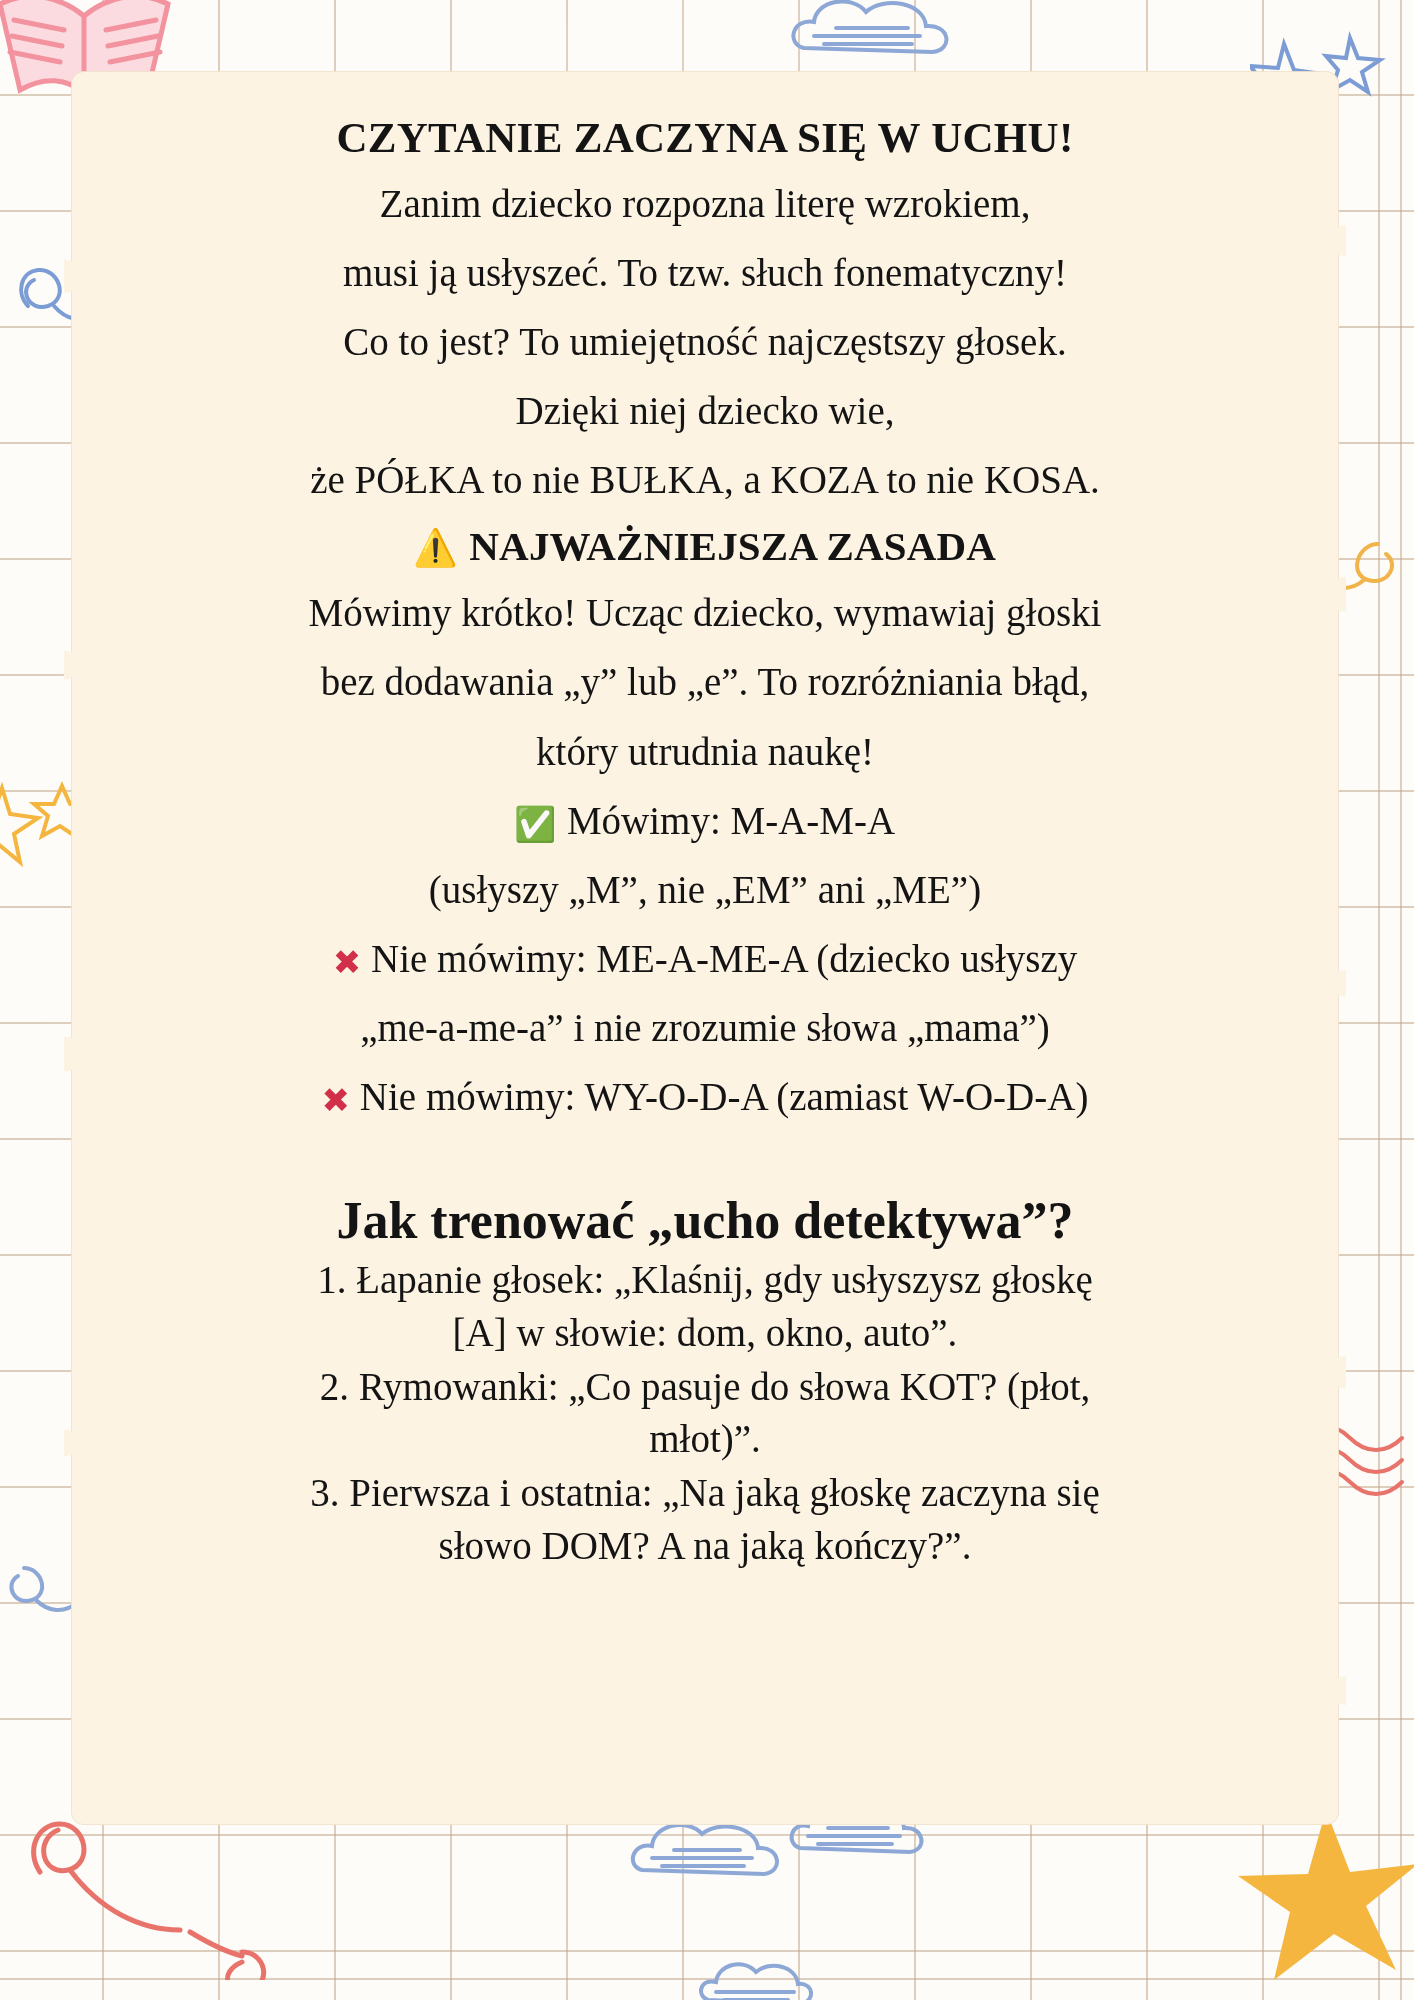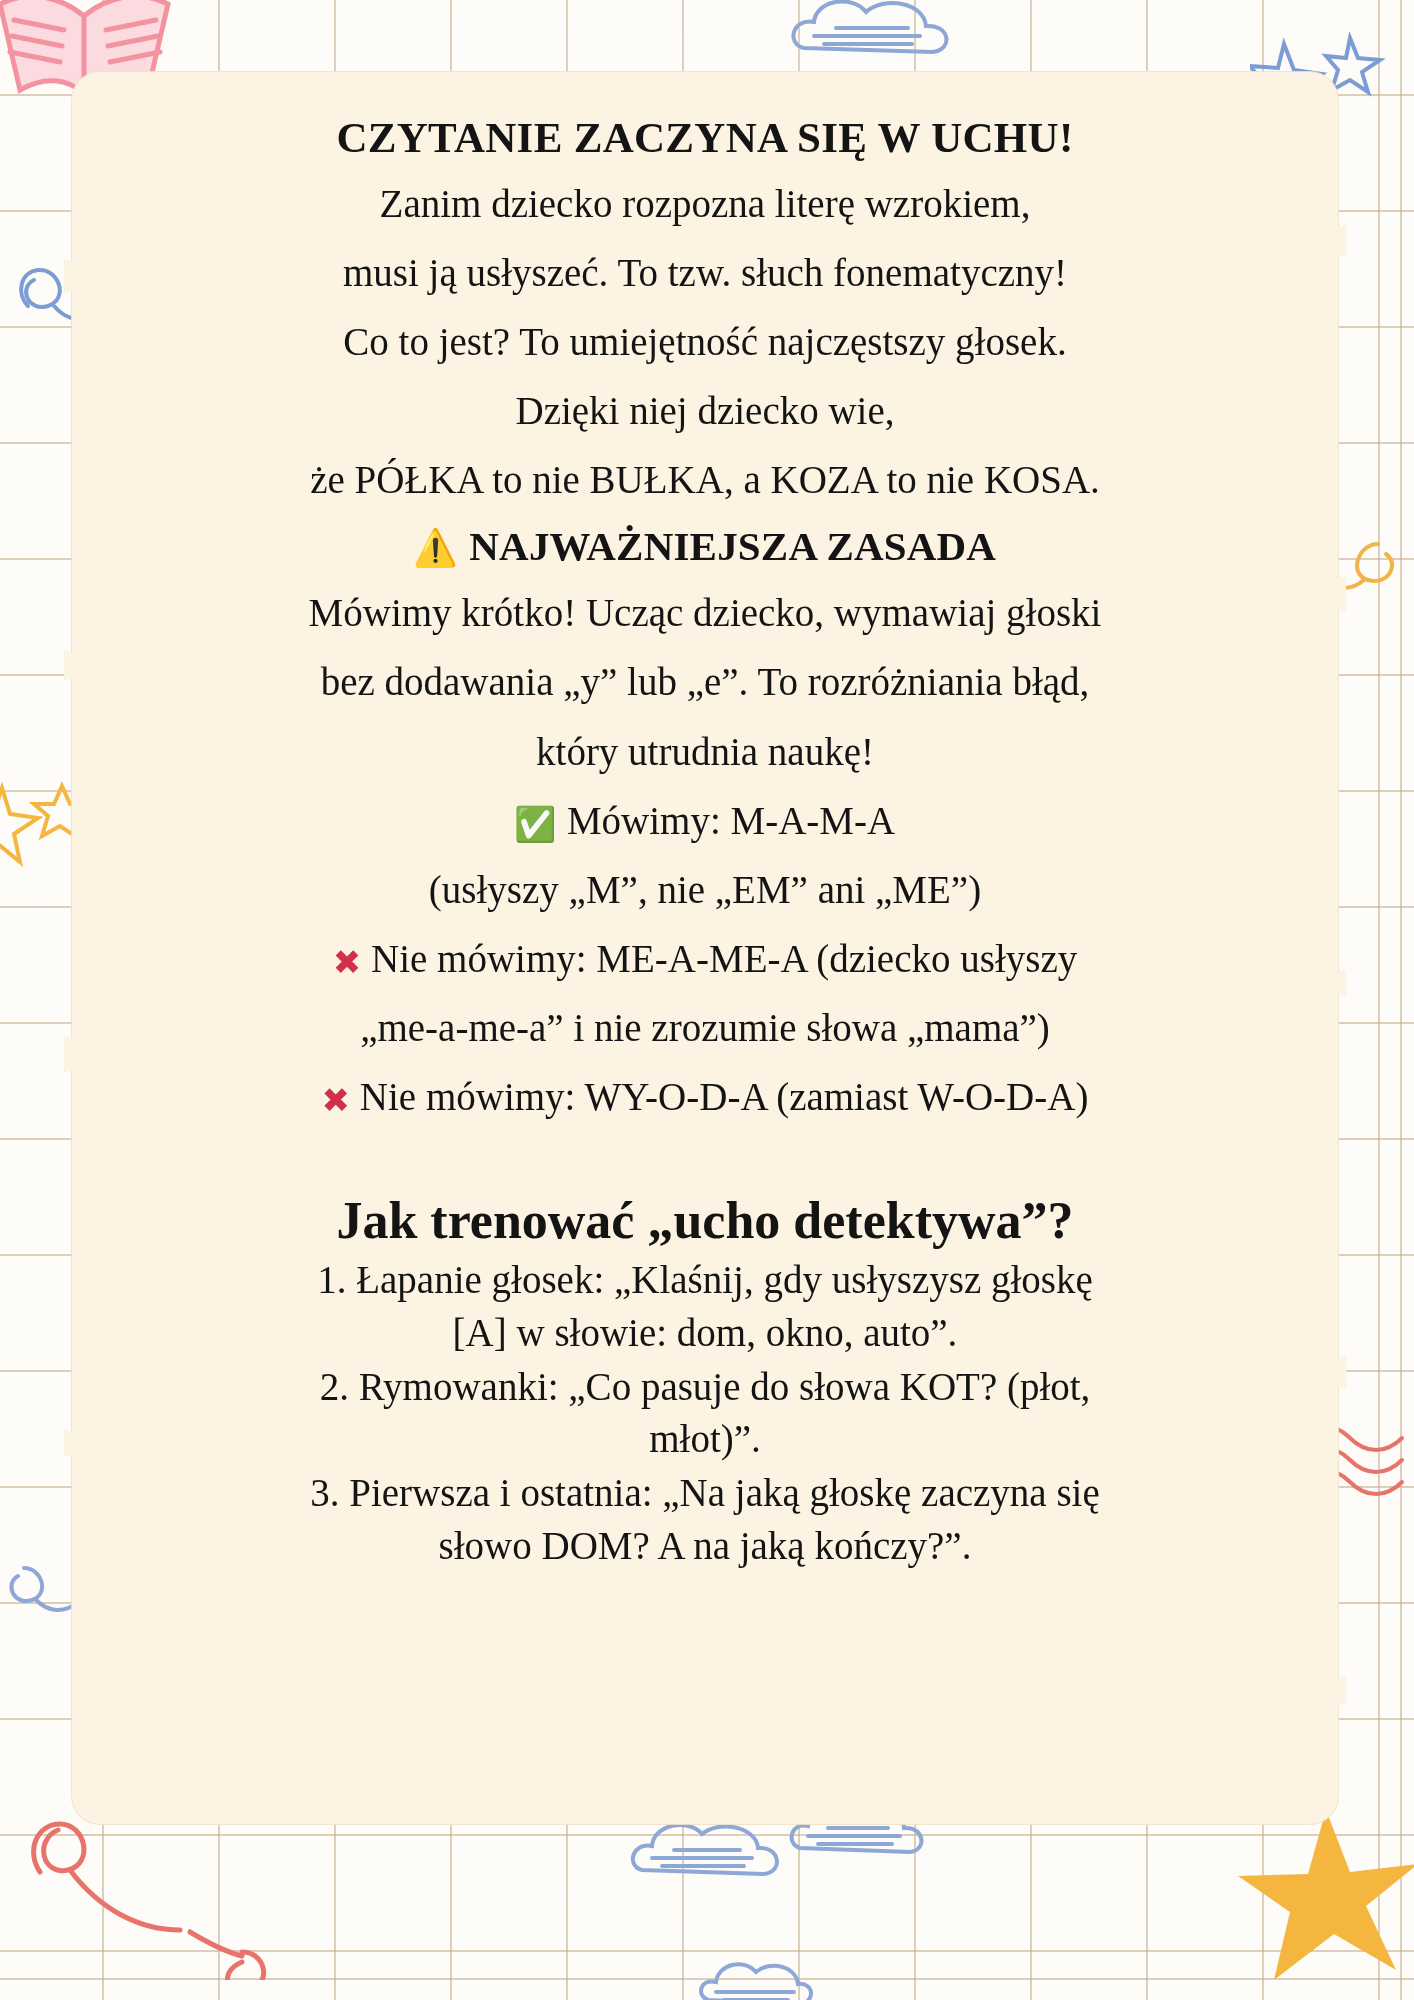--- a/index.html
+++ b/index.html
@@ -34,21 +34,21 @@
   .doodle { position: absolute; }
 
   
   .card {
     position: absolute;
     left: 72px;
     top: 72px;
     width: 1266px;
     height: 1752px;
     background: #fdf3e3;
-    border-radius: 28px;
+    border-radius: 12px;
     box-shadow: 0 0 0 1px rgba(240,226,202,0.9);
   }
   .card::before {
     
     content: "";
     position: absolute;
     inset: -8px;
     border-radius: 34px;
     background:
       radial-gradient(circle at 0% 12%, #fdf3e3 16px, transparent 17px),

